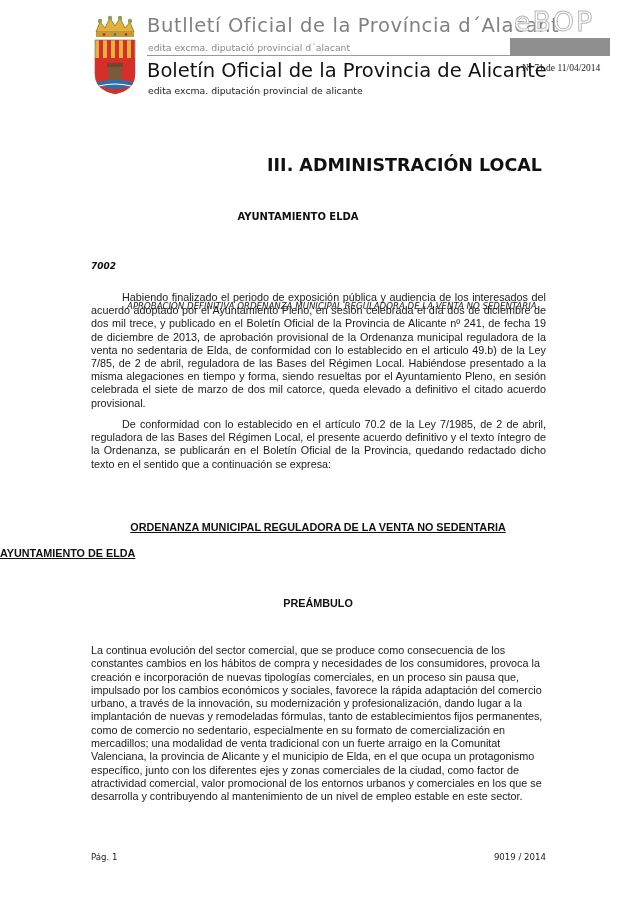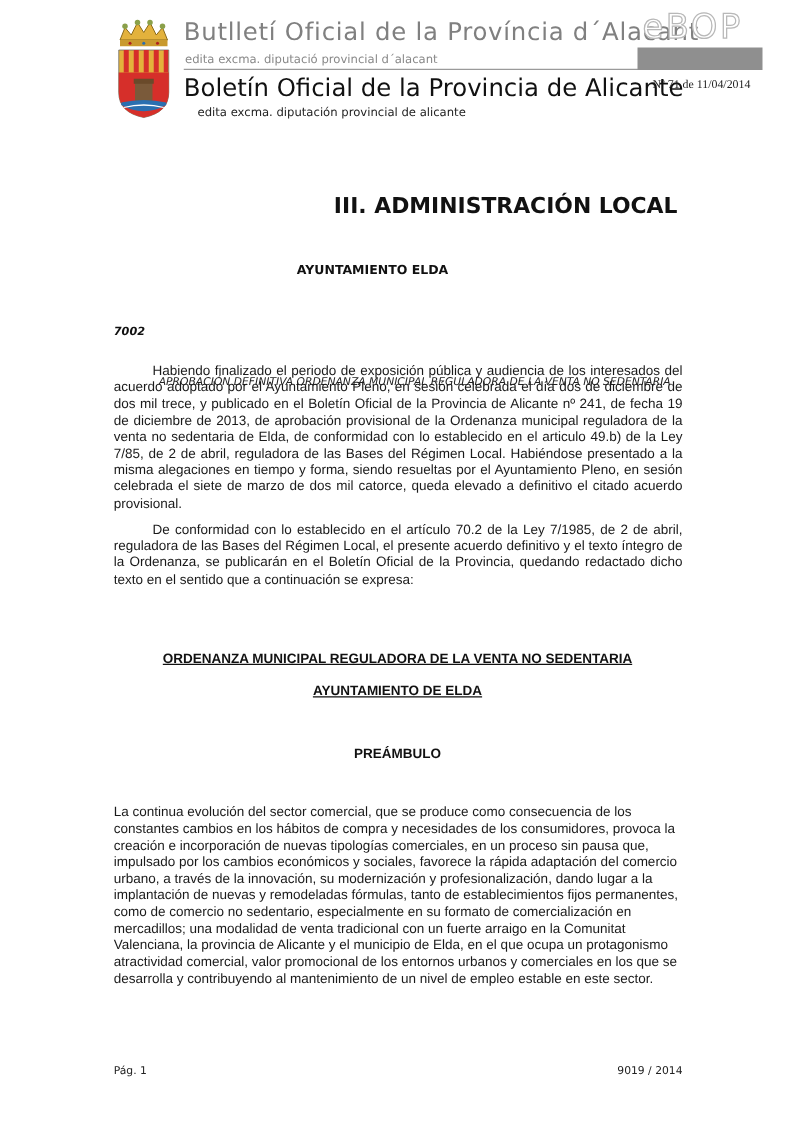--- a/index.html
+++ b/index.html
@@ -4,35 +4,35 @@
   <style>
     html, body { margin: 0; padding: 0; background: #ffffff; }
     body { width: 636px; height: 900px; position: relative; overflow: hidden; font-family: "Liberation Sans", sans-serif; color: #111; }
     .abs { position: absolute; }
     
     .crest { left: 92px; top: 14px; width: 46px; height: 82px; }
     .title-val { left: 147px; top: 14px; font-family: "DejaVu Sans", sans-serif; font-size: 19.5px; color: #808080; letter-spacing: 0.6px; white-space: nowrap; }
     .sub-val { left: 148px; top: 42px; font-family: "DejaVu Sans", sans-serif; font-size: 9.3px; color: #888; white-space: nowrap; }
     .rule { left: 147px; top: 55px; width: 462px; height: 1px; background: #9a9a9a; }
     .title-es { left: 147px; top: 59px; font-family: "DejaVu Sans", sans-serif; font-size: 19.5px; color: #111; white-space: nowrap; }
-    .sub-es { left: 148px; top: 85px; font-family: "DejaVu Sans", sans-serif; font-size: 9.3px; color: #222; white-space: nowrap; margin-left: 10px; }
+    .sub-es { left: 148px; top: 85px; font-family: "DejaVu Sans", sans-serif; font-size: 9.3px; color: #222; white-space: nowrap; }
     .ebop-word { left: 514px; top: 6px; font-family: "DejaVu Sans", sans-serif; font-size: 27px; color: #fff; -webkit-text-stroke: 1px #b8b8b8; letter-spacing: 2px; white-space: nowrap; }
     .ebop-bar { left: 510px; top: 38px; width: 100px; height: 18px; background: #8f8f8f; }
     .issue { left: 522px; top: 63px; font-family: "Liberation Serif", serif; font-size: 9.5px; color: #222; white-space: nowrap; }
     
     .section-title { left: 0; width: 542px; top: 155px; text-align: right; font-family: "DejaVu Sans", sans-serif; font-weight: bold; font-size: 17.5px; color: #111; }
     .entity { left: 0; width: 596px; top: 211px; text-align: center; font-family: "DejaVu Sans", sans-serif; font-weight: bold; font-size: 10px; }
     .entry-num { left: 91px; top: 261px; font-family: "DejaVu Sans", sans-serif; font-weight: bold; font-style: italic; font-size: 9px; }
     .entry-title { left: 127px; top: 261px; font-family: "DejaVu Sans", sans-serif; font-style: italic; font-size: 8.6px; color: #222; white-space: nowrap; margin-top: 40px; }
     .para { left: 91px; width: 455px; font-size: 10.8px; line-height: 13.2px; text-align: justify; color: #1a1a1a; }
     .para .indent { display: inline-block; width: 31px; }
     .p1 { top: 291px; }
     .p2 { top: 418px; }
     .ord-title { left: 0; width: 636px; top: 521px; text-align: center; font-weight: bold; font-size: 10.8px; text-decoration: underline; }
-    .ord-sub { left: 0; width: 636px; top: 547px; text-align: center; font-weight: bold; font-size: 10.8px; text-decoration: underline; }
+    .ord-sub { left: 0; width: 636px; top: 547px; font-weight: bold; font-size: 10.8px; text-decoration: underline; }
     .pre { left: 0; width: 636px; top: 597px; text-align: center; font-weight: bold; font-size: 10.8px; }
     .p3 { left: 91px; width: 460px; top: 644px; font-size: 10.8px; line-height: 13.3px; color: #1a1a1a; }
     .p3 span { display: block; white-space: nowrap; }
     .footer-left { left: 91px; top: 852px; font-family: "DejaVu Sans", sans-serif; font-size: 8.6px; color: #222; }
     .footer-right { left: 464px; top: 852px; width: 82px; text-align: right; font-family: "DejaVu Sans", sans-serif; font-size: 8.6px; color: #222; }
   </style>
 </head>
 <body>
 
 <div class="abs crest">
@@ -85,18 +85,19 @@
 <div class="abs p3">
   <span>La continua evolución del sector comercial, que se produce como consecuencia de los</span>
   <span>constantes cambios  en los hábitos de compra y necesidades de los consumidores, provoca la</span>
   <span>creación e incorporación de nuevas tipologías comerciales, en un proceso sin pausa que,</span>
   <span>impulsado por los cambios económicos y sociales,  favorece la rápida adaptación del comercio</span>
   <span>urbano, a través de la innovación,  su modernización y profesionalización, dando lugar a la</span>
   <span>implantación de nuevas y remodeladas fórmulas, tanto de establecimientos fijos permanentes,</span>
   <span>como de comercio no sedentario, especialmente en su formato de comercialización en</span>
   <span>mercadillos; una modalidad de venta tradicional con un fuerte arraigo en la Comunitat</span>
   <span>Valenciana, la provincia de Alicante y el municipio de Elda, en el que ocupa un protagonismo</span>
+  <span>específico, junto con los diferentes ejes y zonas comerciales de la ciudad,  como factor de</span>
   <span>atractividad comercial, valor promocional de los entornos urbanos y comerciales en los que se</span>
   <span>desarrolla y contribuyendo al mantenimiento de un nivel de empleo estable en este sector.</span>
 </div>
 
 <div class="abs footer-left">Pág. 1</div>
 <div class="abs footer-right">9019 / 2014</div>
 
 </body></html>

